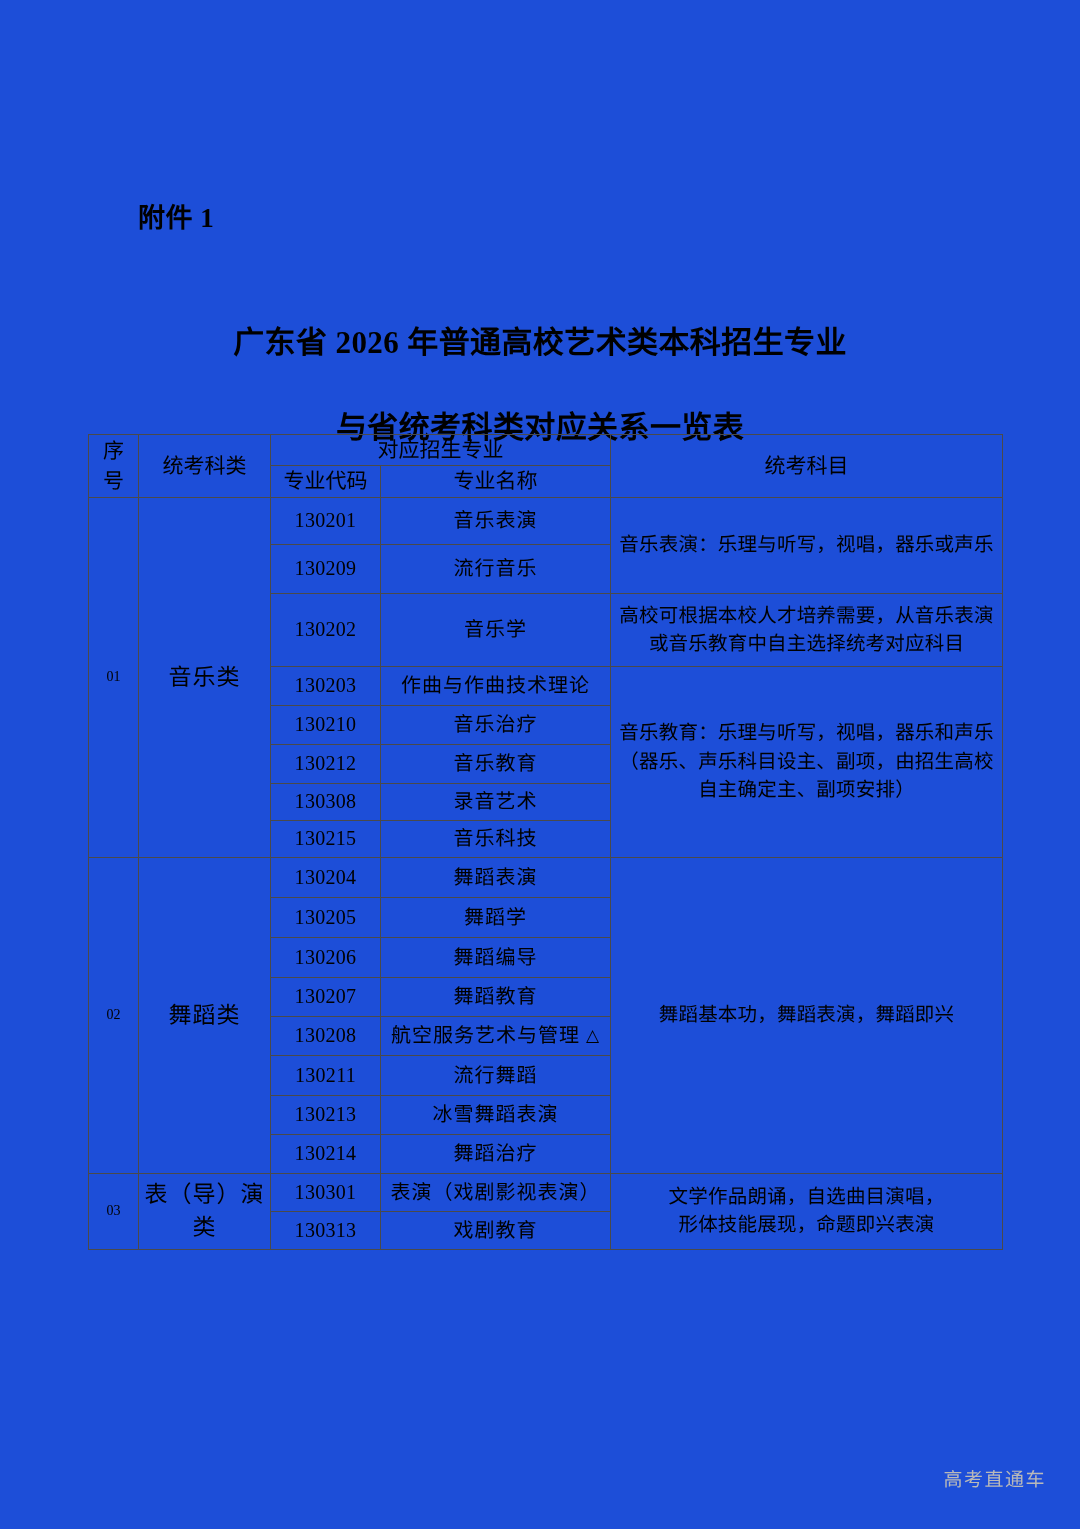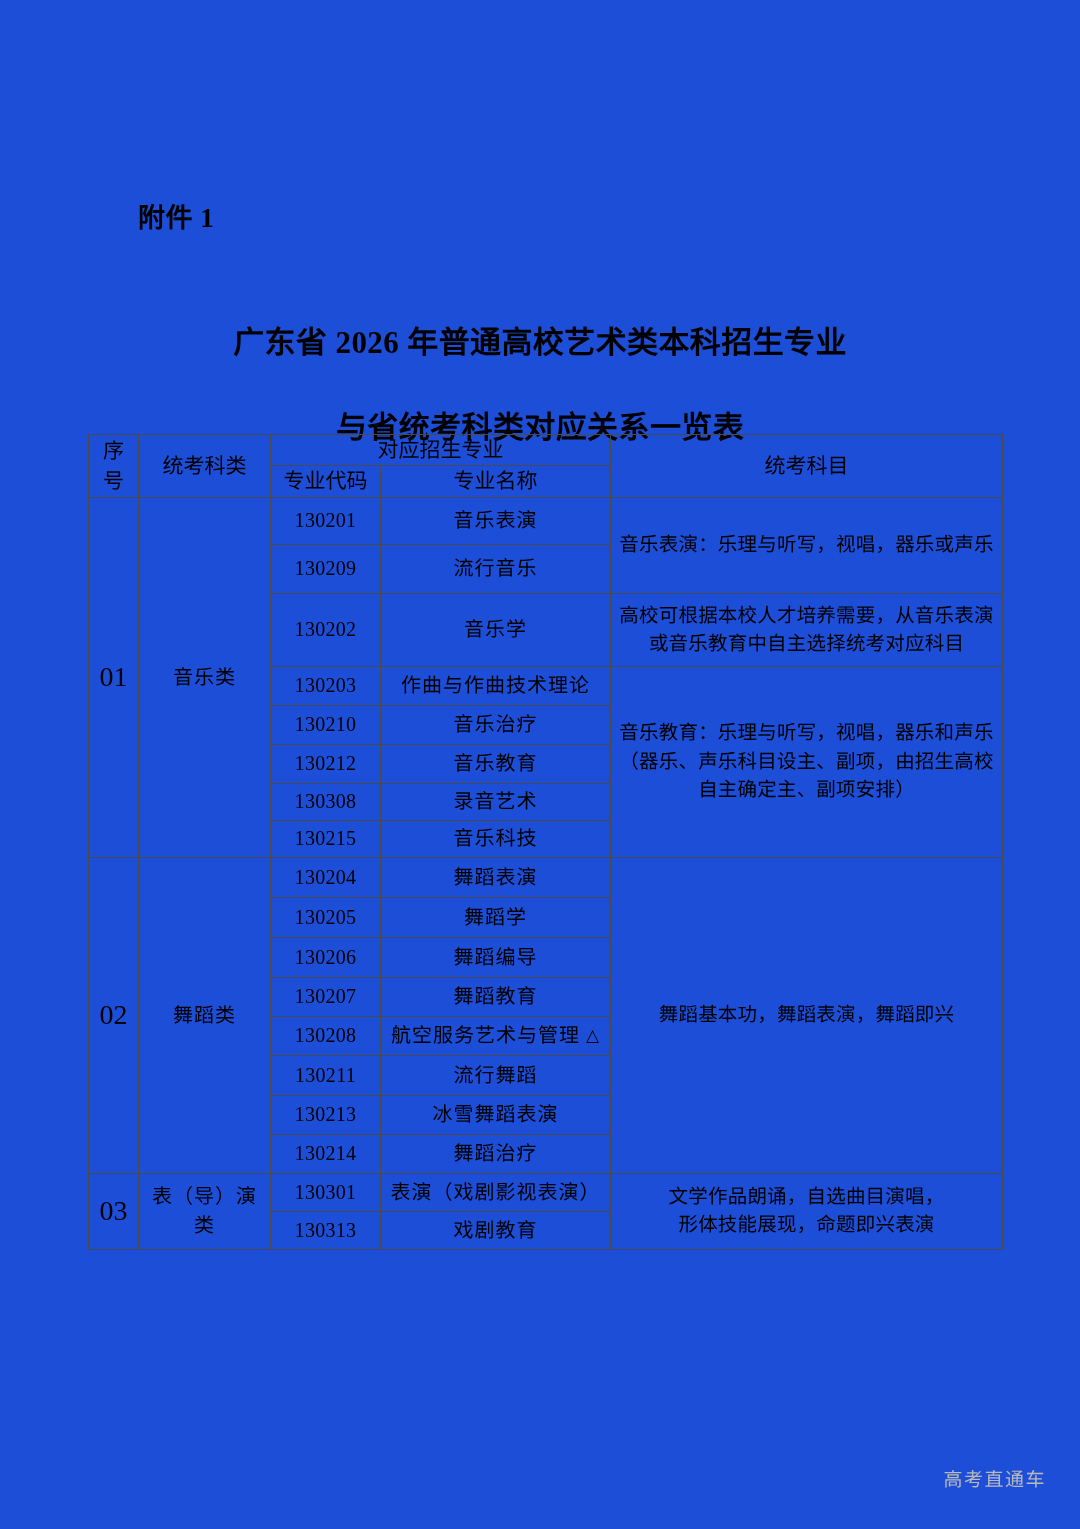--- a/index.html
+++ b/index.html
@@ -80,24 +80,24 @@
   td.code-cell {
     font-size: 20px;
     letter-spacing: 0.3px;
     font-family: "Liberation Serif", "DejaVu Serif", serif;
   }
   td.name-cell {
     font-size: 20px;
     letter-spacing: 1px;
   }
   td.idx-cell {
-    font-size: 28px;
+    font-size: 14px;
   }
   td.cat-cell {
-    font-size: 20px;
+    font-size: 23px;
     letter-spacing: 1px;
   }
   td.subject-cell {
     text-align: left;
     vertical-align: middle;
     padding-left: 9px;
     padding-right: 6px;
     font-size: 19.5px;
     line-height: 1.62;
     letter-spacing: 0.2px;

